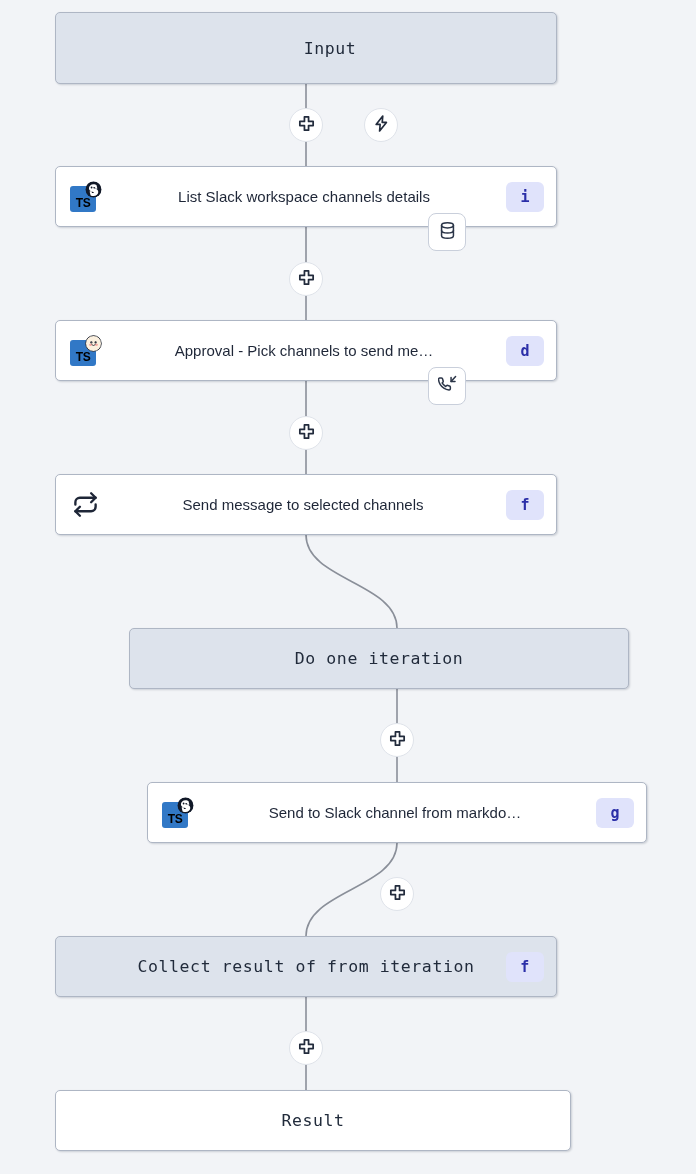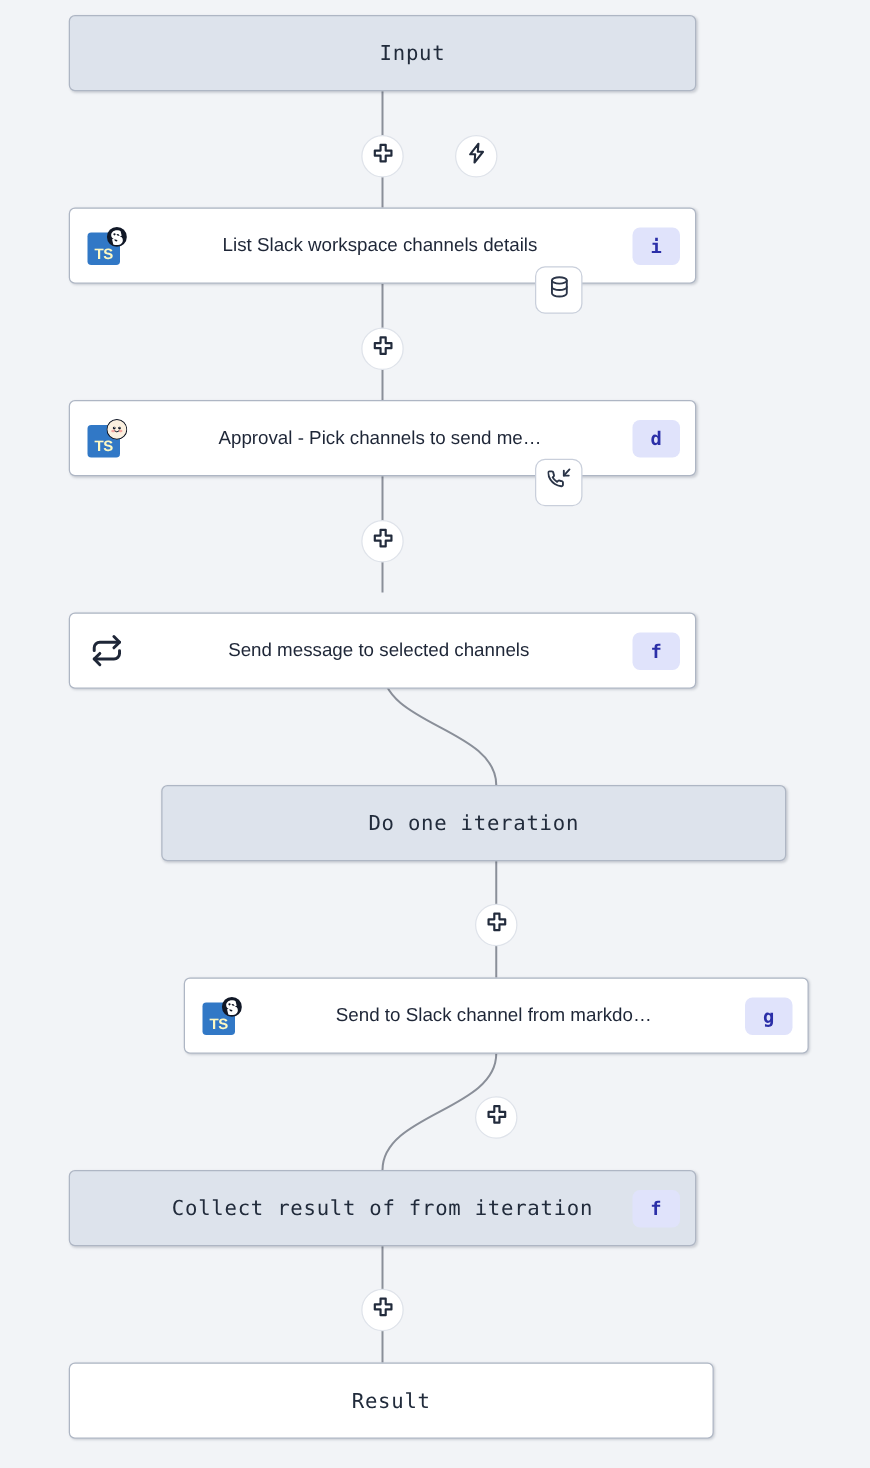--- a/index.html
+++ b/index.html
@@ -108,21 +108,21 @@
     height: 32px;
   }
   .ts-square {
     position: absolute;
     left: 0;
     bottom: 1px;
     width: 26px;
     height: 26px;
     background: #3178c6;
     border-radius: 3px;
-    color: #fef9c3;
+    color: #000000;
     font-weight: bold;
     font-size: 12px;
     font-family: "Liberation Sans", sans-serif;
     display: flex;
     align-items: flex-end;
     justify-content: center;
     padding-bottom: 2px;
     box-sizing: border-box;
     letter-spacing: -0.3px;
   }
@@ -190,21 +190,21 @@
       <path d="M306,73 L306,166"></path>
       <path d="M306,227 L306,320"></path>
       <path d="M306,381 L306,474"></path>
       <path d="M306,535 C306,580 397,583 397,628"></path>
       <path d="M397,689 L397,782"></path>
       <path d="M397,843 C397,888 306,891 306,936"></path>
       <path d="M306,997 L306,1090"></path>
     </g>
   </svg>
 
-  <div class="node virtual" style="left:55px; top:12px; width:502px; height:61px;padding-left:48px;">
+  <div class="node virtual" style="left:55px; top:12px; width:502px; height:72px;padding-left:48px;">
     <span class="vlabel">Input</span>
   </div>
 
   <div class="node module" style="left:55px; top:166px; width:502px; height:61px;">
     <span class="lang-icon">
       <span class="ts-square">TS</span>
       <span class="runtime-badge">
         <svg viewBox="0 0 32 32" width="17" height="17">
           <circle cx="16" cy="16" r="15" fill="#111827"></circle>
           <path d="M16 6c-5 0-8.6 3.3-8.6 7.6 0 3.6 2.6 5.4 6.4 6.4 2.2.6 3 1 3 1.8 0 .6-.6 1-1.6 1-1.4 0-2.3-.7-2.6-1.8l-.6-2.2-3.3.9 1.9 7.6c1.6.6 3.3 1 5.4 1 5.3 0 9-2.9 9-7.4 0-3.7-2.4-5.5-6.4-6.6-2.3-.6-3-1-3-1.8 0-.6.5-1 1.5-1 1.2 0 2 .6 2.4 1.8l.5 1.9 3.3-.9-1.7-6.6C20.4 6.4 18.4 6 16 6z" fill="#ffffff"></path>
@@ -229,21 +229,21 @@
           <circle cx="12.7" cy="13.3" r="0.7" fill="#ffffff"></circle>
           <circle cx="20.7" cy="13.3" r="0.7" fill="#ffffff"></circle>
           <path d="M13 18.5q3 3 6 0" stroke="#111827" stroke-width="1.5" fill="none" stroke-linecap="round"></path>
         </svg>
       </span>
     </span>
     <span class="title">Approval - Pick channels to send me…</span>
     <span class="badge">d</span>
   </div>
 
-  <div class="node module" style="left:55px; top:474px; width:502px; height:61px;margin-top:16px;">
+  <div class="node module" style="left:55px; top:474px; width:502px; height:61px;">
     <span class="loop-icon">
       <svg viewBox="0 0 24 24" width="27" height="27" fill="none" stroke="currentColor" stroke-width="2.1" stroke-linecap="round" stroke-linejoin="round">
         <polyline points="17 2 21 6 17 10"></polyline>
         <path d="M3 12V10a4 4 0 0 1 4-4h14"></path>
         <polyline points="7 22 3 18 7 14"></polyline>
         <path d="M21 12v2a4 4 0 0 1-4 4H3"></path>
       </svg>
     </span>
     <span class="title">Send message to selected channels</span>
     <span class="badge">f</span>

